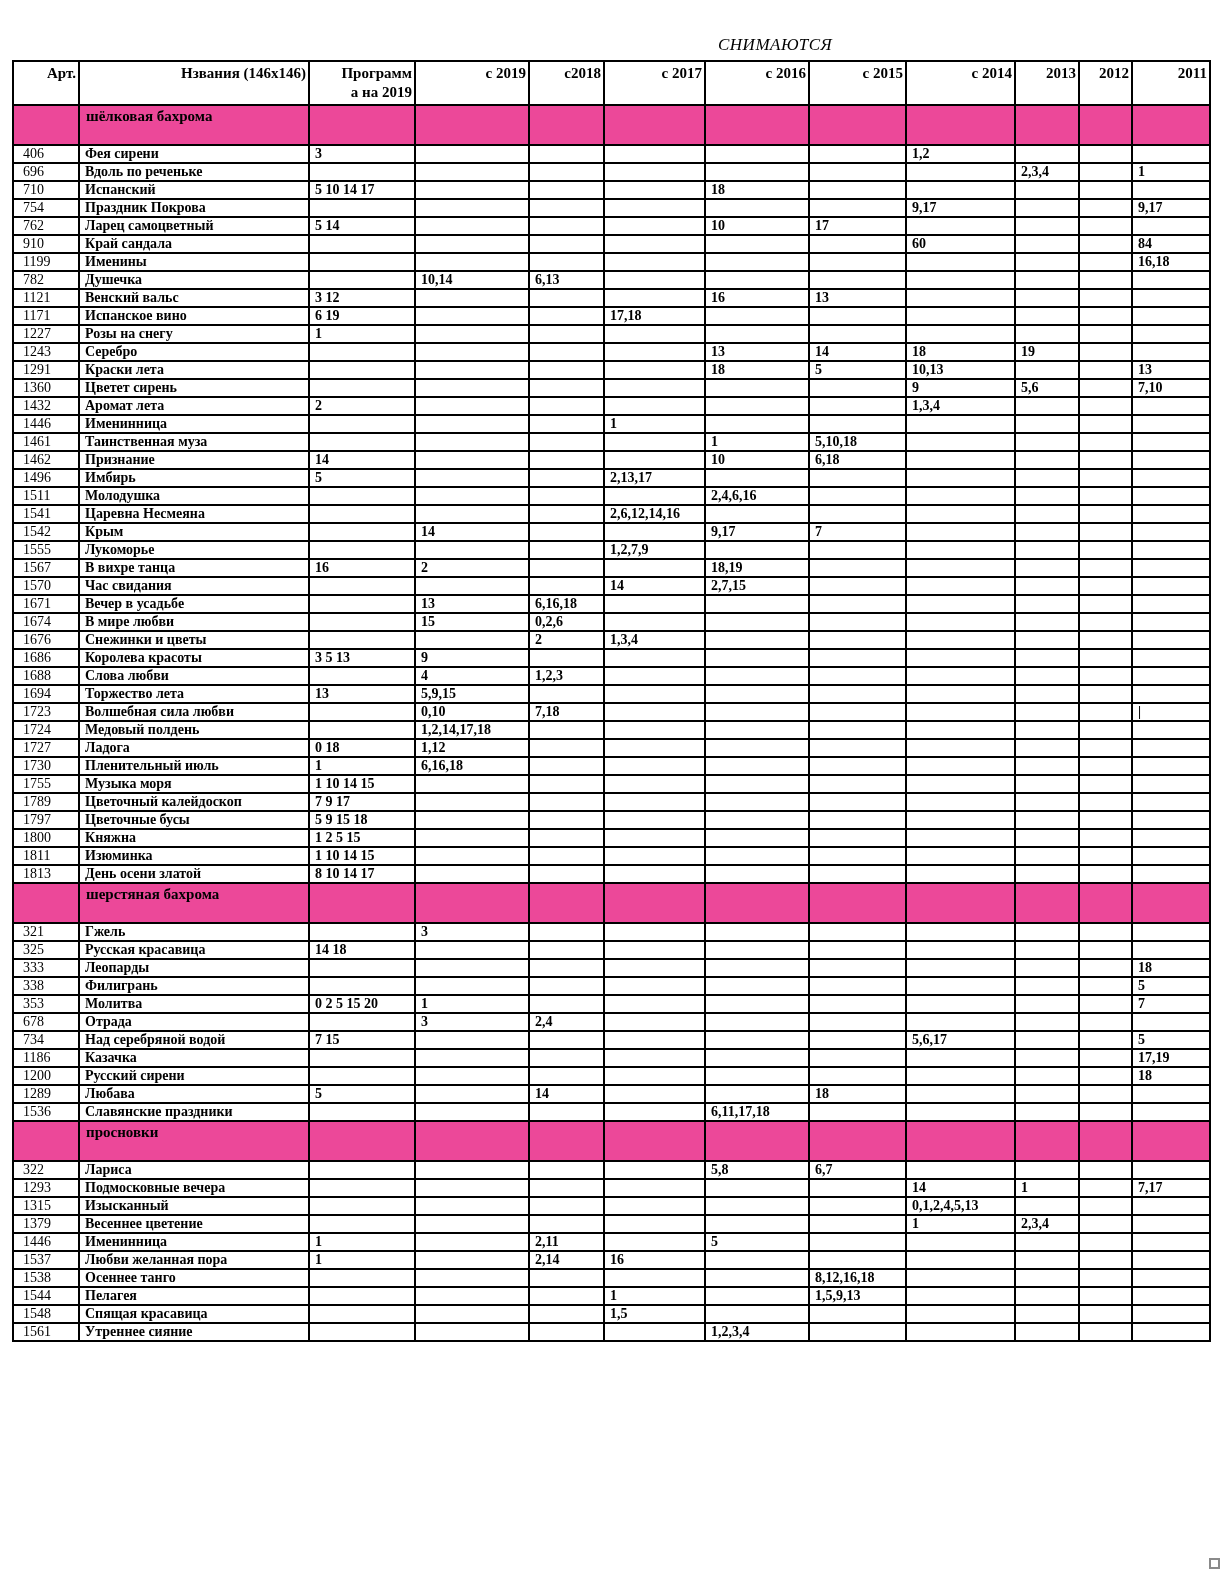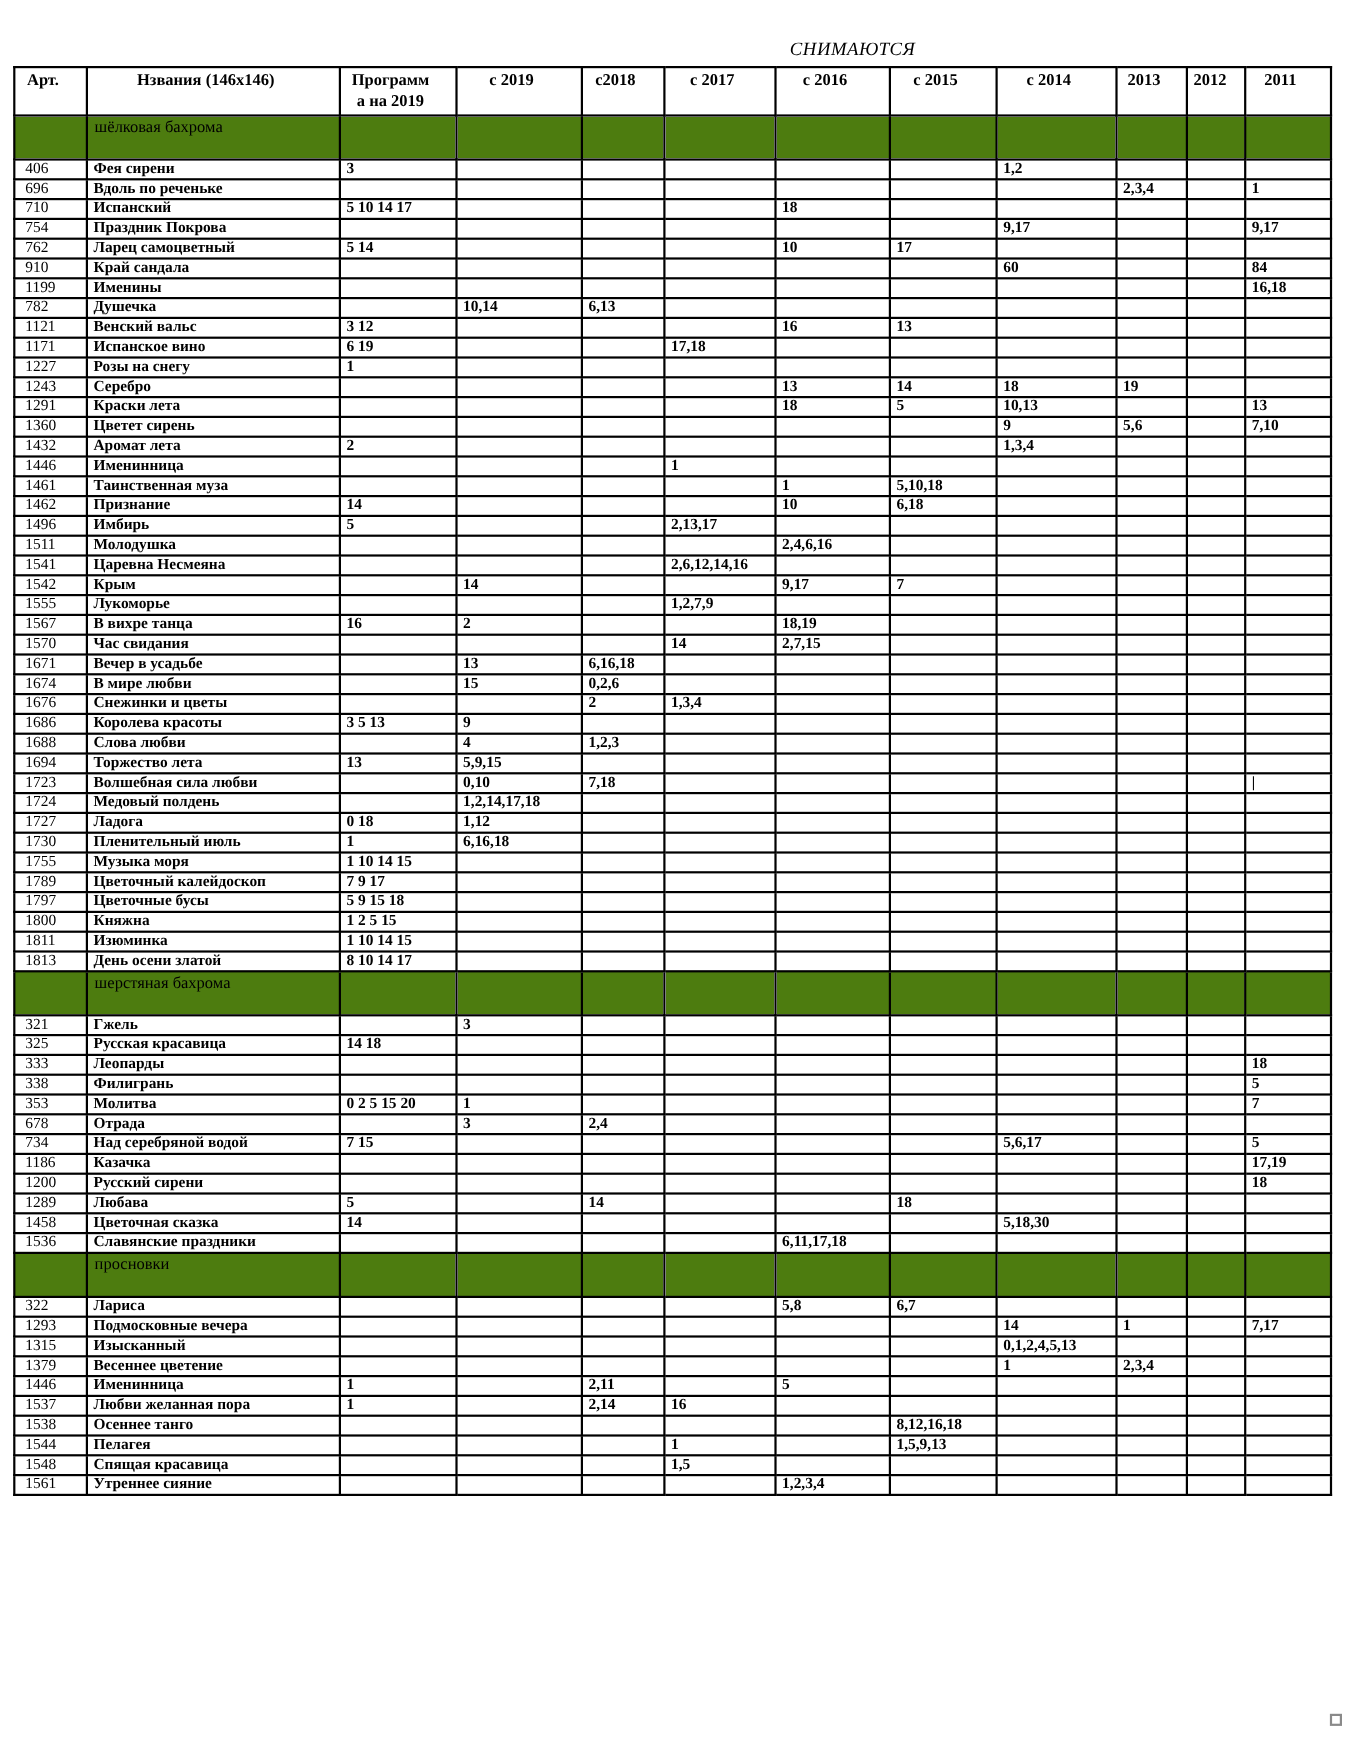--- a/index.html
+++ b/index.html
@@ -2,24 +2,24 @@
 <html><head>
 <meta charset="utf-8">
 <style>
   html,body{margin:0;padding:0;background:#ffffff;}
   .page{position:relative;width:1230px;height:1582px;background:#ffffff;
         font-family:"Liberation Serif",serif;color:#000;overflow:hidden;}
   .doc-title{position:absolute;top:35px;left:718px;font-size:17px;letter-spacing:.5px;font-style:italic;}
   table.main{position:absolute;top:60px;left:12px;width:1197px;
              border-collapse:collapse;table-layout:fixed;}
   td,th{border:2px solid #000;overflow:hidden;white-space:nowrap;box-sizing:border-box;}
-  thead th{font-size:15px;font-weight:bold;text-align:center;vertical-align:top;
-           padding:2px 19px 2px 5px;height:40px;background:#fff;line-height:1.25;}
-  tr.section-row td{background:#4d7c0f;height:40px;vertical-align:top;
-                    font-weight:normal;font-size:15px;padding:2px 3px 2px 6px;}
+  thead th{font-size:15px;font-weight:bold;text-align:right;vertical-align:top;
+           padding:2px 2px 2px 5px;height:40px;background:#fff;line-height:1.25;}
+  tr.section-row td{background:#ec4899;height:40px;vertical-align:top;
+                    font-weight:bold;font-size:15px;padding:2px 3px 2px 6px;}
   tr.data-row td{height:18px;font-size:14px;font-weight:bold;
                  padding:0 3px 0 5px;vertical-align:middle;line-height:1.1;}
   tr.data-row td.art{font-weight:normal;padding-left:9px;}
   .resize-handle{position:absolute;left:1209px;top:1558px;width:7px;height:7px;
                  border:2px solid #8a8a8a;background:#fff;}
 </style>
 </head>
 <body>
 
 <div class="page">
@@ -797,34 +797,20 @@
           <td>14</td>
           <td></td>
           <td></td>
           <td>18</td>
           <td></td>
           <td></td>
           <td></td>
           <td></td>
         </tr>
         <tr class="data-row">
-          <td class="art">1458</td>
-          <td>Цветочная сказка</td>
-          <td>14</td>
-          <td></td>
-          <td></td>
-          <td></td>
-          <td></td>
-          <td></td>
-          <td>5,18,30</td>
-          <td></td>
-          <td></td>
-          <td></td>
-        </tr>
-        <tr class="data-row">
           <td class="art">1536</td>
           <td>Славянские праздники</td>
           <td></td>
           <td></td>
           <td></td>
           <td></td>
           <td>6,11,17,18</td>
           <td></td>
           <td></td>
           <td></td>

